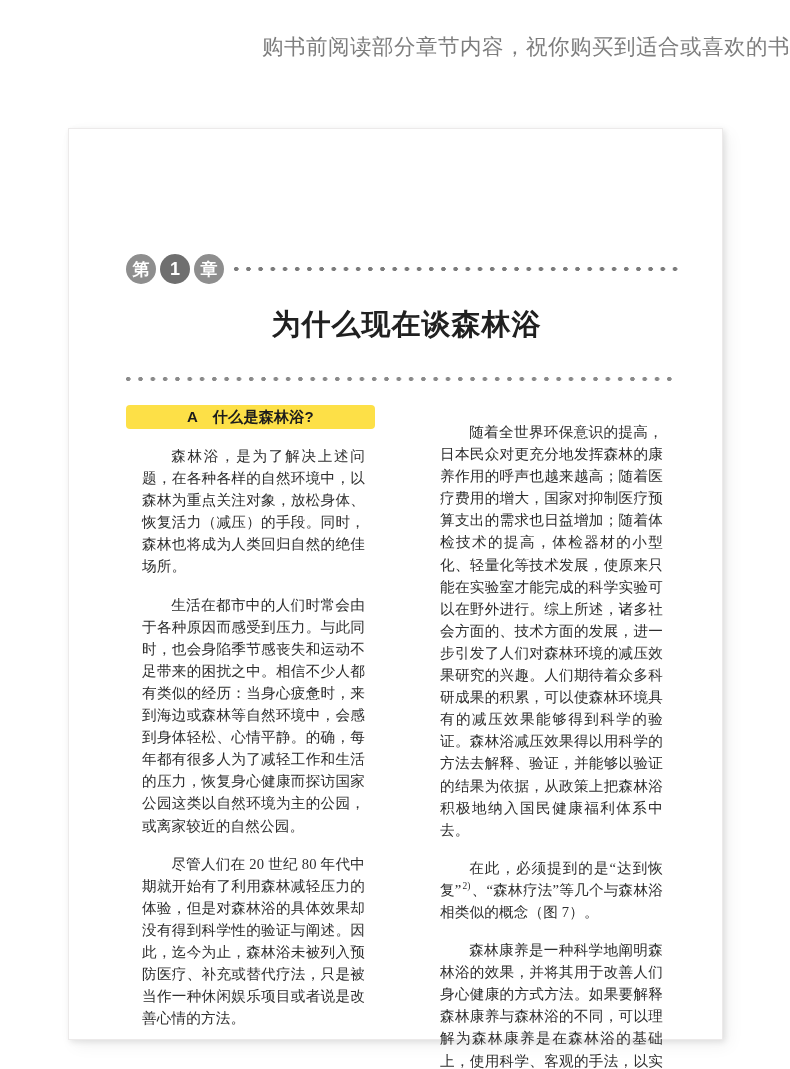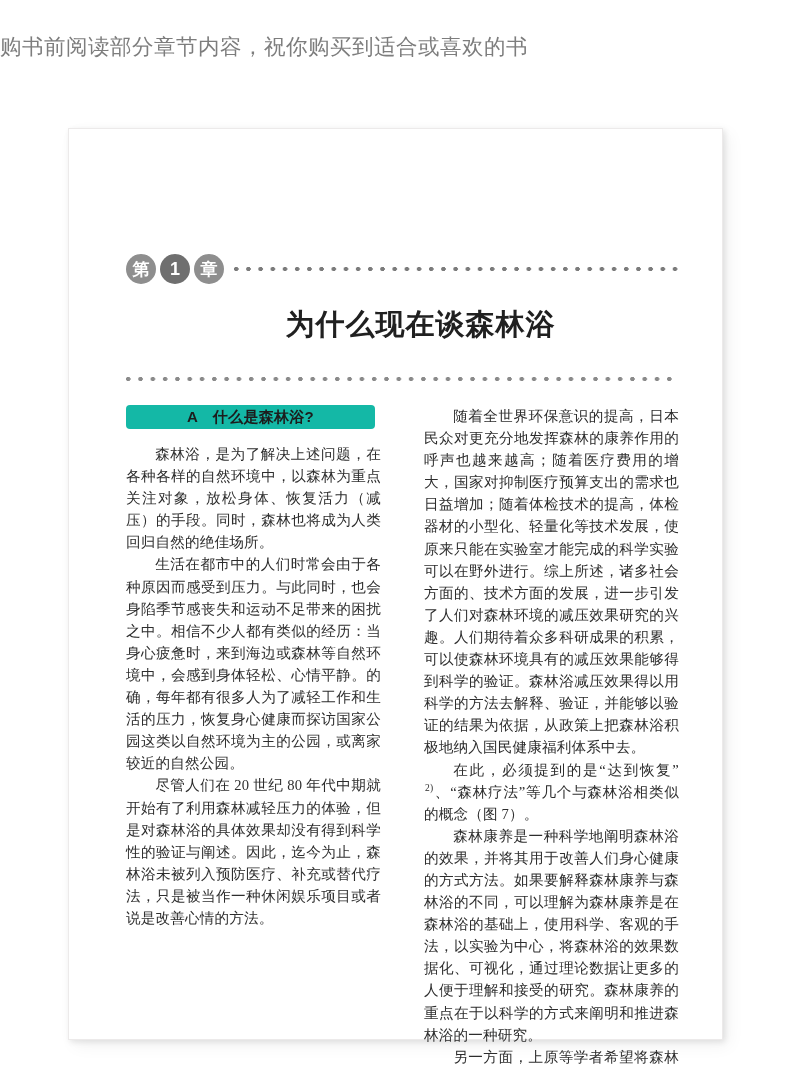--- a/index.html
+++ b/index.html
@@ -18,21 +18,21 @@
 
   
   .banner {
     position: absolute;
     left: 0;
     top: 0;
     width: 790px;
     height: 92px;
     display: flex;
     align-items: center;
-    justify-content: flex-start;
+    justify-content: flex-end;
     background: #ffffff;
   }
   .banner-text {
     font-family: "Liberation Sans", sans-serif;
     font-size: 21.5px;
     letter-spacing: 0.5px;
     color: #7d7d7d;
     white-space: nowrap;
     font-weight: 400;
   }
@@ -92,21 +92,21 @@
     flex: 1 1 auto;
     height: 30px;
     margin-left: 6px;
     background-image: radial-gradient(circle at 2.2px 50%, #7b7b7b 2.05px, rgba(255,255,255,0) 2.4px);
     background-size: 12.2px 30px;
     background-repeat: repeat-x;
   }
 
   .chapter-title {
     position: absolute;
-    left: 18px;
+    left: 4px;
     top: 176px;
     width: 553px;
     text-align: center;
     font-family: "Liberation Sans", sans-serif;
     font-size: 29px;
     font-weight: 700;
     color: #202020;
     letter-spacing: 1px;
   }
 
@@ -132,21 +132,21 @@
     justify-content: space-between;
   }
   .col {
     width: 255px;
     position: relative;
   }
 
   .section-tag {
     width: 249px;
     height: 24px;
-    background: #14b8a6;
+    background: #fde047;
     border-radius: 4px;
     display: flex;
     align-items: center;
     justify-content: center;
     margin-bottom: 14px;
   }
   .section-tag-text {
     font-family: "Liberation Sans", sans-serif;
     font-size: 15px;
     font-weight: 700;
@@ -155,21 +155,21 @@
     white-space: nowrap;
   }
 
   .body-text {
     font-family: "Liberation Serif", "DejaVu Serif", serif;
     font-size: 14.6px;
     line-height: 22.1px;
     color: #2d2d2d;
     text-align: justify;
     text-justify: inter-ideograph;
-    margin: 0;
+    margin: 16px;
     text-indent: 2em;
     letter-spacing: 0.15px;
     -webkit-font-smoothing: antialiased;
   }
   .col-right .body-text:first-child { text-indent: 2em; }
 
   sup.fn {
     font-size: 9.5px;
     vertical-align: super;
     line-height: 0;

